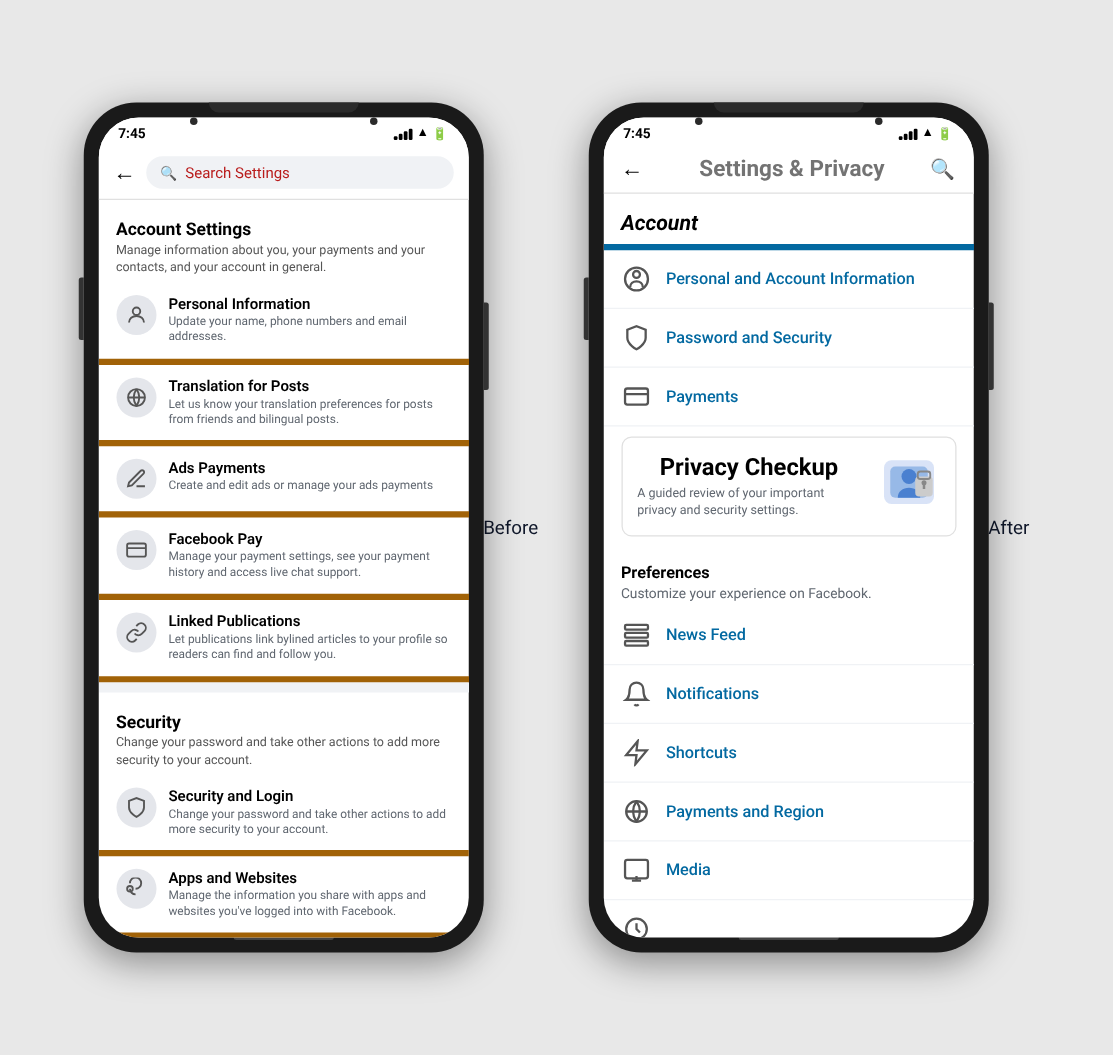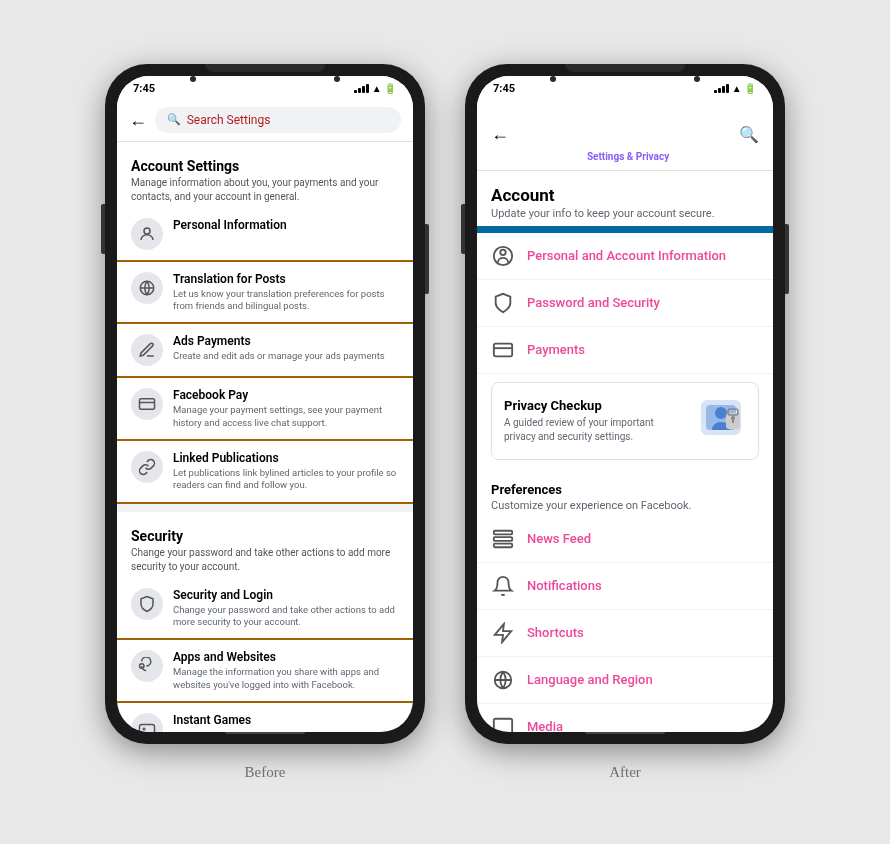--- a/index.html
+++ b/index.html
@@ -16,30 +16,29 @@
 
     .scene {
       display: flex;
       gap: 40px;
       align-items: flex-start;
       padding: 20px;
     }
 
     .phone-wrapper {
       display: flex;
-      flex-direction: column;
-      align-items: center;
-      gap: 20px;
+      flex-direction: row;
+      align-items: center;
+      gap: 0;
     }
 
     .phone-label {
       font-size: 15px;
-      color: #737373;
+      color: #0f172a;
       font-weight: 400;
-      font-family: Liberation Serif, serif;
     }
 
     .phone {
       width: 320px;
       height: 680px;
       background: #1a1a1a;
       border-radius: 42px;
       padding: 12px;
       position: relative;
       box-shadow: 0 8px 30px rgba(0,0,0,0.4);
@@ -208,21 +207,21 @@
       color: #555;
       margin-top: 2px;
       line-height: 1.4;
     }
 
     .settings-item {
       display: flex;
       align-items: flex-start;
       padding: 10px 14px;
       gap: 10px;
-      border-bottom: 2px solid #a16207;
+      border-bottom: 5px solid #a16207;
     }
 
     .item-icon {
       width: 32px;
       height: 32px;
       background: #e4e6eb;
       border-radius: 50%;
       display: flex;
       align-items: center;
       justify-content: center;
@@ -262,29 +261,29 @@
       display: flex;
       align-items: center;
       justify-content: space-between;
       padding: 8px 14px;
       background: #fff;
       border-bottom: 1px solid #e0e0e0;
       flex-shrink: 0;
     }
 
     .nav-title {
-      font-size: 10px;
+      font-size: 18px;
       font-weight: 700;
-      color: #8b5cf6;
-      margin-top: 44px;
+      color: #737373;
     }
 
     .account-section {
       padding: 14px 14px 6px;
-      border-bottom: 7px solid #0369a1;
+      border-bottom: 5px solid #0369a1;
+      font-style: italic;
     }
 
     .account-title {
       font-size: 17px;
       font-weight: 700;
       color: #000;
     }
 
     .account-subtitle {
       font-size: 11px;
@@ -310,38 +309,39 @@
     }
 
     .menu-icon svg {
       width: 22px;
       height: 22px;
     }
 
     .menu-label {
       font-size: 13px;
       font-weight: 500;
-      color: #ec4899;
+      color: #0369a1;
     }
 
     .privacy-card {
       margin: 8px 14px;
       border: 1px solid #e0e0e0;
       border-radius: 8px;
       padding: 12px;
       display: flex;
       align-items: center;
       justify-content: space-between;
       background: #fff;
     }
 
     .privacy-card-text .card-title {
-      font-size: 13px;
+      font-size: 19px;
       font-weight: 700;
       color: #000;
+      margin-left: 18px;
     }
 
     .privacy-card-text .card-desc {
       font-size: 10px;
       color: #606770;
       margin-top: 3px;
       line-height: 1.4;
     }
 
     .privacy-card-icon {
@@ -413,20 +413,21 @@
 
           <div class="settings-item">
             <div class="item-icon">
               <svg viewBox="0 0 24 24" fill="none" stroke="#555" stroke-width="2">
                 <circle cx="12" cy="8" r="4"></circle>
                   <path d="M4 20c0-4 3.6-7 8-7s8 3 8 7"></path>
               </svg>
             </div>
             <div class="item-text">
               <div class="item-title">Personal Information</div>
+              <div class="item-desc">Update your name, phone numbers and email addresses.</div>
             </div>
           </div>
 
           <div class="settings-item">
             <div class="item-icon">
               <svg viewBox="0 0 24 24" fill="none" stroke="#555" stroke-width="2">
                 <circle cx="12" cy="12" r="9"></circle>
                   <path d="M3 12h18M12 3c-2 3-3 6-3 9s1 6 3 9M12 3c2 3 3 6 3 9s-1 6-3 9"></path>
               </svg>
             </div>
@@ -554,21 +555,20 @@
         <div class="nav-bar-after">
           <span class="back-arrow">←</span>
           <span class="nav-title">Settings &amp; Privacy</span>
           <span style="font-size:16px; cursor:pointer;">🔍</span>
         </div>
 
         <div class="scroll-area">
 
           <div class="account-section">
             <div class="account-title">Account</div>
-            <div class="account-subtitle">Update your info to keep your account secure.</div>
           </div>
 
           <div class="menu-item">
             <div class="menu-icon">
               <svg viewBox="0 0 24 24" fill="none" stroke="#555" stroke-width="2">
                 <circle cx="12" cy="12" r="10"></circle>
                   <circle cx="12" cy="8" r="3"></circle>
                   <path d="M6.5 19c0-3 2.5-5 5.5-5s5.5 2 5.5 5"></path>
               </svg>
             </div>
@@ -647,21 +647,21 @@
             <span class="menu-label">Shortcuts</span>
           </div>
 
           <div class="menu-item">
             <div class="menu-icon">
               <svg viewBox="0 0 24 24" fill="none" stroke="#555" stroke-width="2">
                 <circle cx="12" cy="12" r="9"></circle>
                   <path d="M3 12h18M12 3c-2 3-3 6-3 9s1 6 3 9M12 3c2 3 3 6 3 9s-1 6-3 9"></path>
               </svg>
             </div>
-            <span class="menu-label">Language and Region</span>
+            <span class="menu-label">Payments and Region</span>
           </div>
 
           <div class="menu-item">
             <div class="menu-icon">
               <svg viewBox="0 0 24 24" fill="none" stroke="#555" stroke-width="2">
                 <rect x="2" y="3" width="20" height="16" rx="2"></rect>
                   <path d="M8 21h8M12 17v4"></path>
               </svg>
             </div>
             <span class="menu-label">Media</span>

